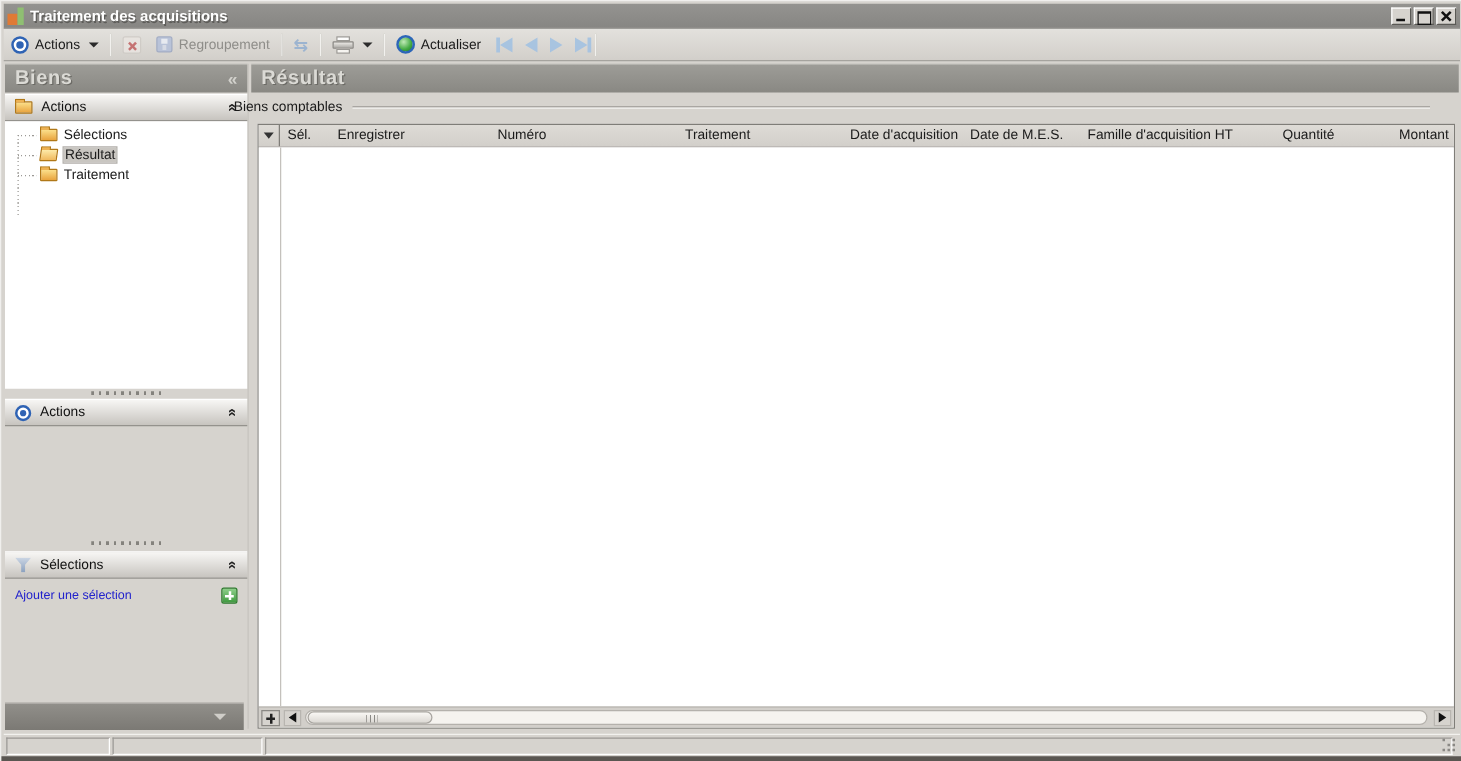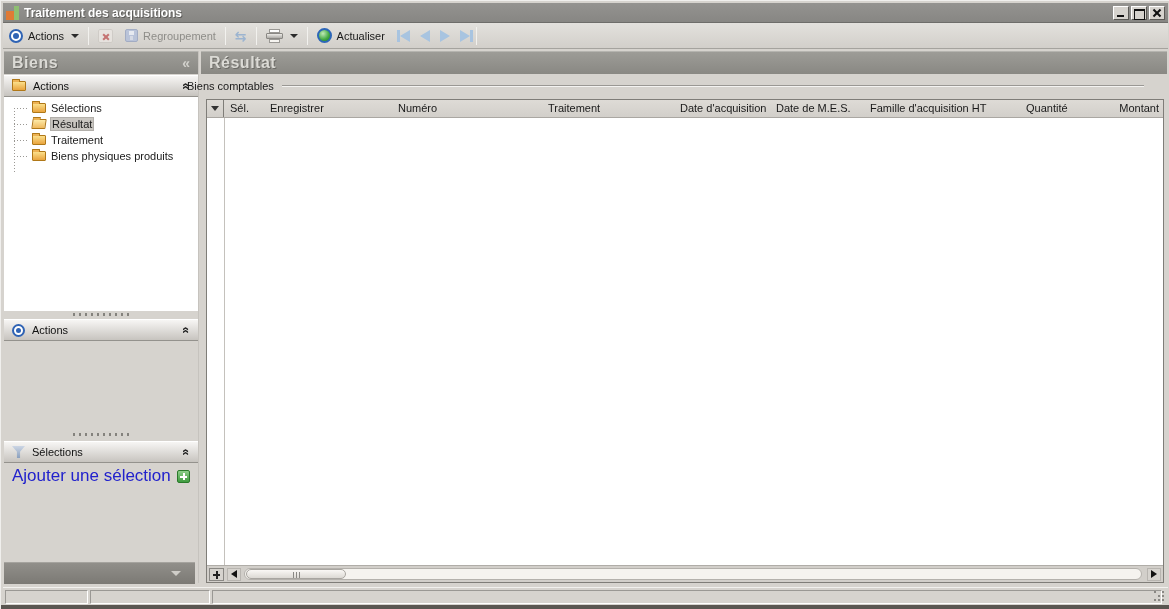--- a/index.html
+++ b/index.html
@@ -93,21 +93,21 @@
     background:repeating-linear-gradient(90deg,#9a9894 0 1px,transparent 1px 3px); }
   .tree-label { margin-left:5px; white-space:nowrap; }
   .tree-item.selected .tree-label { background:#c9c6c1; outline:1px solid #b2afaa; padding:0 1px; }
   .splitter { position:absolute; left:3px; width:194px; display:flex; justify-content:center; align-items:center; }
   .splitter .dots { width:56px; height:3px;
     background:repeating-linear-gradient(90deg,#84827d 0 2px,transparent 2px 6px); }
   .funnel { width:13px; height:12px; flex:none; background:linear-gradient(#ccd6e4,#8aa0be);
     clip-path:polygon(0 0,100% 0,62% 48%,62% 100%,38% 100%,38% 48%); }
   .link-row { position:absolute; left:3px; top:464px; width:194px; height:22px;
     display:flex; align-items:center; padding:0 8px; }
-  .add-link { color:#2222cc; font-size:17px; }
+  .add-link { color:#2222cc; font-size:10px; }
   .plus-btn { margin-left:auto; width:13px; height:13px; background:linear-gradient(#8ecf8a,#3e9a3e);
     border:1px solid #2a7a2a; border-radius:2px; position:relative; }
   .plus-btn::before { content:""; position:absolute; left:2px; top:5px; width:7px; height:2px; background:#fff; }
   .plus-btn::after  { content:""; position:absolute; left:5px; top:2px; width:2px; height:7px; background:#fff; }
   .sidebar-bottom { position:absolute; left:3px; top:561px; width:191px; height:22px;
     background:linear-gradient(#918f8a,#7b7974); display:flex; align-items:center; border-top:1px solid #a5a39e; }
   .dd-tri { margin-left:auto; margin-right:14px; width:0; height:0;
     border-left:5px solid transparent; border-right:5px solid transparent; border-top:5px solid #cfcdc8; }
   
   .group-row { position:absolute; left:183px; top:74px; width:966px; height:22px;
@@ -250,25 +250,20 @@
     <div class="tree-item selected">
       <span class="tree-stub"></span>
       <span class="folder open"></span>
       <span class="tree-label">Résultat</span>
     </div>
     <div class="tree-item">
       <span class="tree-stub"></span>
       <span class="folder"></span>
       <span class="tree-label">Traitement</span>
     </div>
-    <div class="tree-item">
-      <span class="tree-stub"></span>
-      <span class="folder"></span>
-      <span class="tree-label">Biens physiques produits</span>
-    </div>
   </div>
 
 <div class="splitter" style="top:309px; height:8px;">
     <span class="dots"></span>
   </div>
 
 <div class="sec-header" style="top:318px;">
   <span class="bullseye small"></span>
   <span class="sec-label">Actions</span>
   <span class="chev-up"></span>

